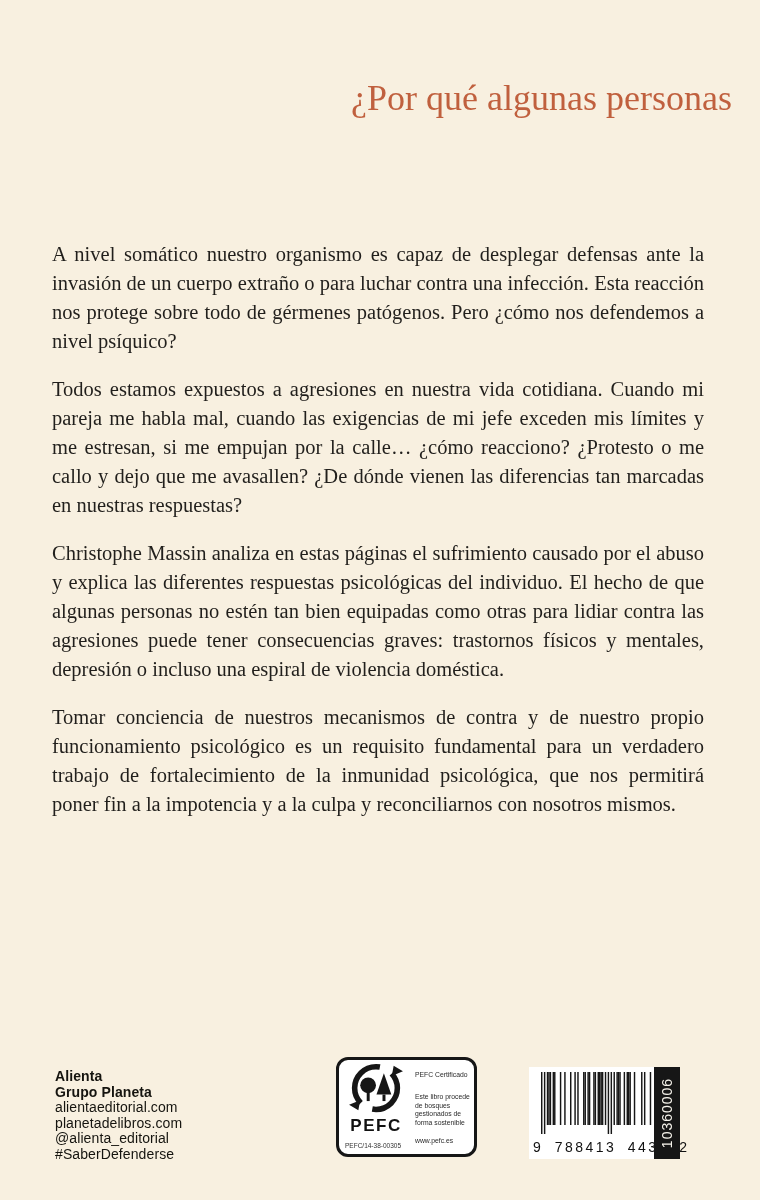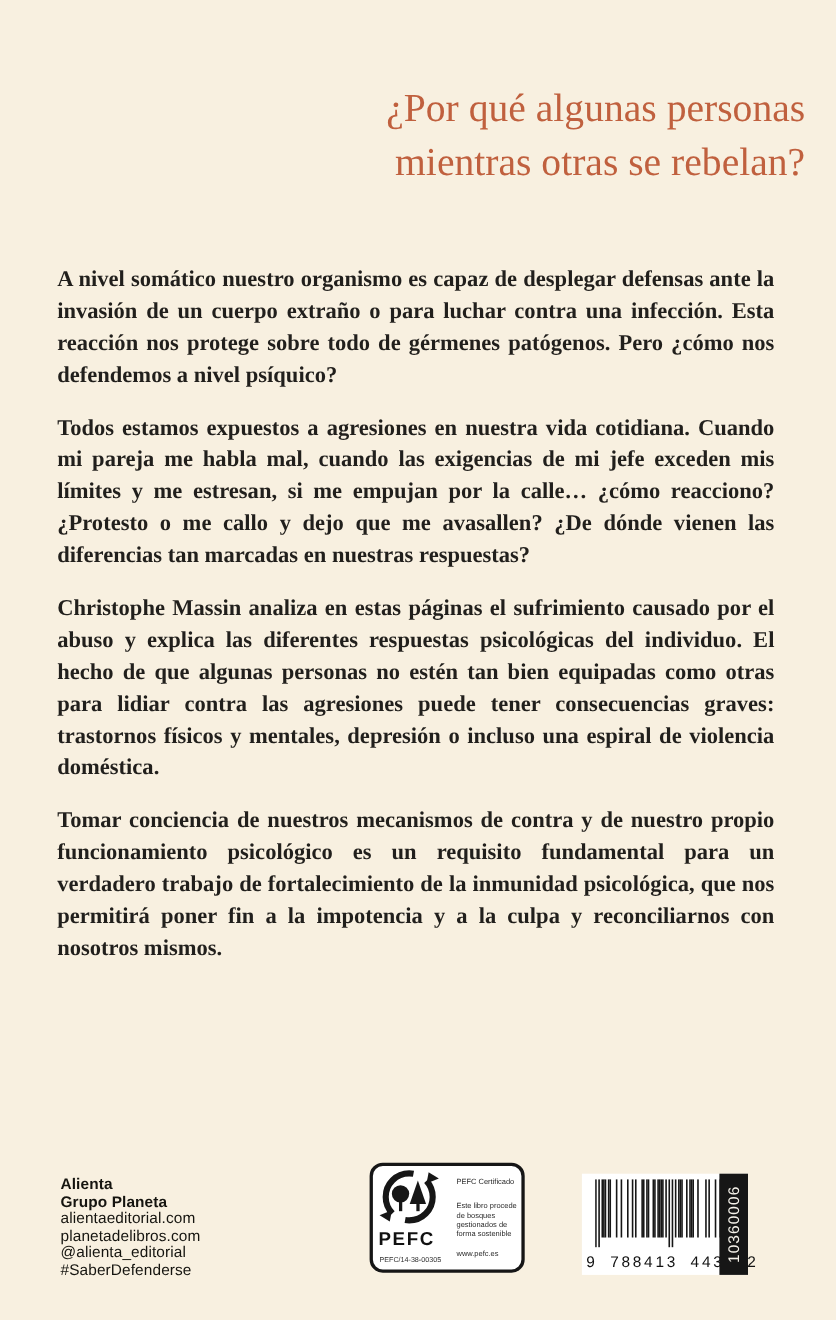--- a/index.html
+++ b/index.html
@@ -19,38 +19,38 @@
     font-size:36px;line-height:49px;
     font-weight:400;
   }
   
   .body-copy{
     position:absolute;top:240px;left:52px;right:52px;
     color:#211f1c;
     font-size:20.5px;line-height:29px;
     text-align:justify;
   }
-  .body-copy p{margin:0 4px 19px 0;font-weight:bold;}
+  .body-copy p{margin:0 4px 19px 0;}
   
   .publisher{
     position:absolute;left:55px;top:1069px;
     font-family:"Liberation Sans",sans-serif;
     font-size:14px;line-height:15.5px;
     color:#15140f;letter-spacing:.1px;
   }
   .publisher .bold{font-weight:bold;}
   
   .pefc-box{
     position:absolute;left:336px;top:1057px;width:141px;height:100px;
     box-sizing:border-box;
     background:#ffffff;
     border:3px solid #161616;border-radius:12px;
     font-family:"Liberation Sans",sans-serif;color:#2a2a2a;
   }
-  .pefc-left{position:absolute;left:5px;top:3px;width:64px;text-align:left;}
+  .pefc-left{position:absolute;left:5px;top:3px;width:64px;text-align:center;}
   .pefc-word{font-weight:bold;font-size:17px;letter-spacing:1.5px;color:#111;margin-top:-3px;}
   .pefc-code{position:absolute;left:6px;bottom:5px;font-size:6.5px;white-space:nowrap;color:#333;}
   .pefc-right{position:absolute;left:76px;top:0;right:4px;bottom:0;font-size:6.8px;line-height:8.5px;}
   .pefc-cert{position:absolute;top:11px;left:0;right:0;}
   .pefc-claim{position:absolute;top:33px;left:0;right:0;}
   .pefc-url{position:absolute;bottom:9px;left:0;right:0;}
   
   .barcode-box{
     position:absolute;left:529px;top:1067px;width:151px;height:92px;
     background:#ffffff;
@@ -75,21 +75,20 @@
     white-space:nowrap;
   }
 </style>
 </head>
 <body>
 
 <div class="cover">
 
   <div class="headline">
     <div>¿Por qué algunas personas</div>
-    <div>mientras otras se rebelan?</div>
   </div>
 
   <div class="body-copy">
     <p>A nivel somático nuestro organismo es capaz de desplegar defensas ante la invasión de un cuerpo extraño o para luchar contra una infección. Esta reacción nos protege sobre todo de gérmenes patógenos. Pero ¿cómo nos defendemos a nivel psíquico?</p>
     <p>Todos estamos expuestos a agresiones en nuestra vida cotidiana. Cuando mi pareja me habla mal, cuando las exigencias de mi jefe exceden mis límites y me estresan, si me empujan por la calle… ¿cómo reacciono? ¿Protesto o me callo y dejo que me avasallen? ¿De dónde vienen las diferencias tan marcadas en nuestras respuestas?</p>
     <p>Christophe Massin analiza en estas páginas el sufrimiento causado por el abuso y explica las diferentes respuestas psicológicas del individuo. El hecho de que algunas personas no estén tan bien equipadas como otras para lidiar contra las agresiones puede tener consecuencias graves: trastornos físicos y mentales, depresión o incluso una espiral de violencia doméstica.</p>
     <p>Tomar conciencia de nuestros mecanismos de contra y de nuestro propio funcionamiento psicológico es un requisito fundamental para un verdadero trabajo de fortalecimiento de la inmunidad psicológica, que nos permitirá poner fin a la impotencia y a la culpa y reconciliarnos con nosotros mismos.</p>
   </div>
 
   <div class="publisher">

